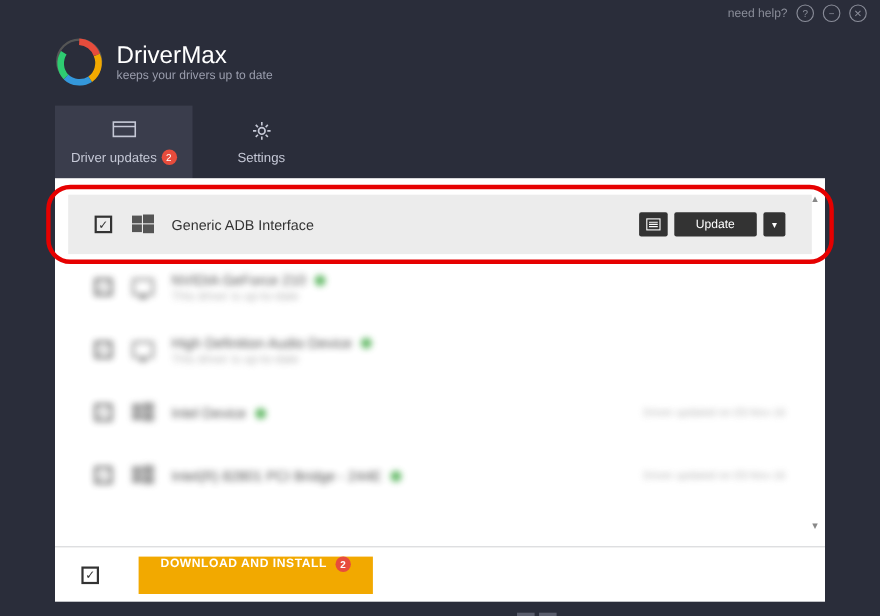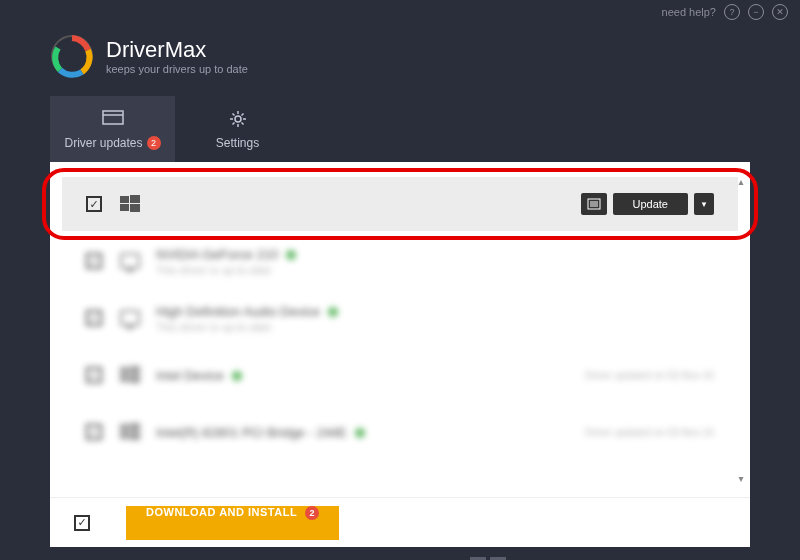--- a/index.html
+++ b/index.html
@@ -107,20 +107,21 @@
     <span class="chk"></span>
     <span class="os-icon">
         <svg viewBox="0 0 20 20">
           <rect x="0" y="2" width="9" height="7" fill="#555"></rect>
           <rect x="10" y="1" width="10" height="8" fill="#555"></rect>
           <rect x="0" y="10" width="9" height="7" fill="#555"></rect>
           <rect x="10" y="10" width="10" height="8" fill="#555"></rect>
         </svg>
       </span>
     <div class="row-text">
+      <div class="row-title">Generic ADB Interface</div>
     </div>
     <div class="row-actions">
       <span class="details-btn">
           <svg width="14" height="12" viewBox="0 0 14 12">
             <rect x="1" y="1" width="12" height="10" fill="none" stroke="#fff"></rect>
             <line x1="3" y1="4" x2="11" y2="4" stroke="#fff"></line>
             <line x1="3" y1="6" x2="11" y2="6" stroke="#fff"></line>
             <line x1="3" y1="8" x2="11" y2="8" stroke="#fff"></line>
           </svg>
         </span>

